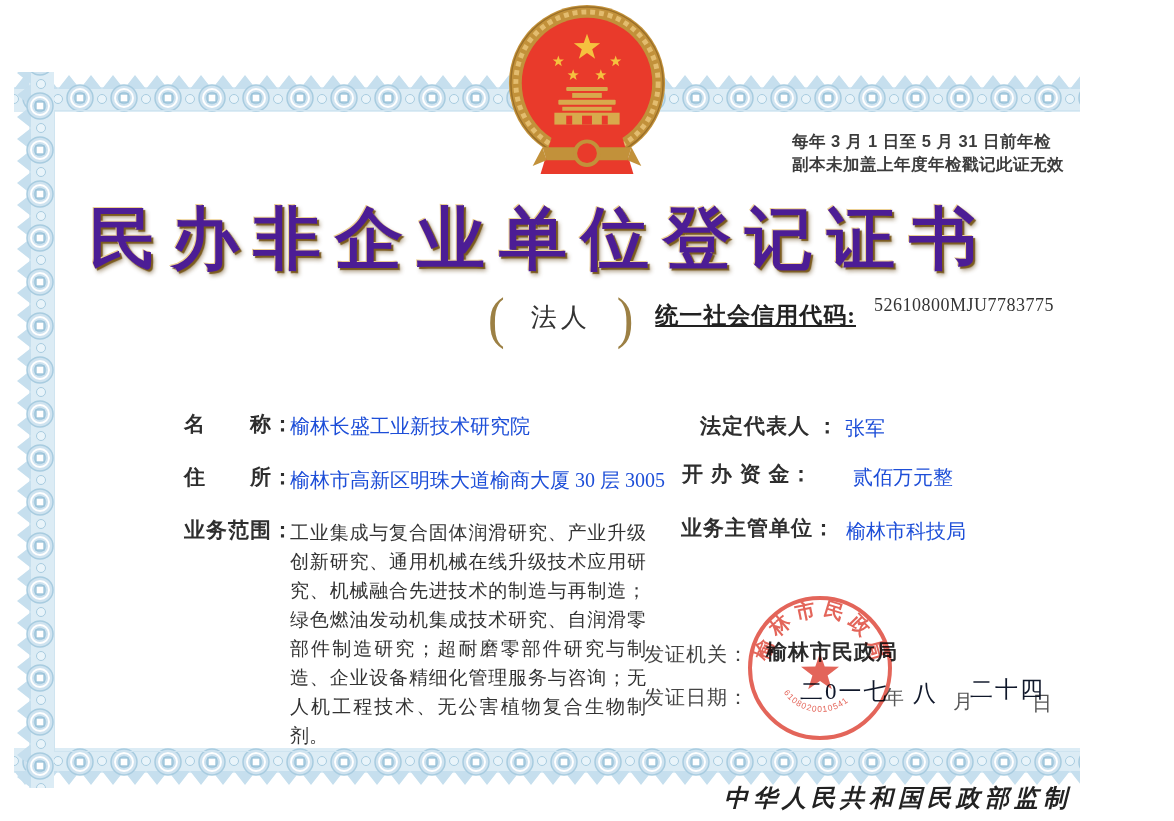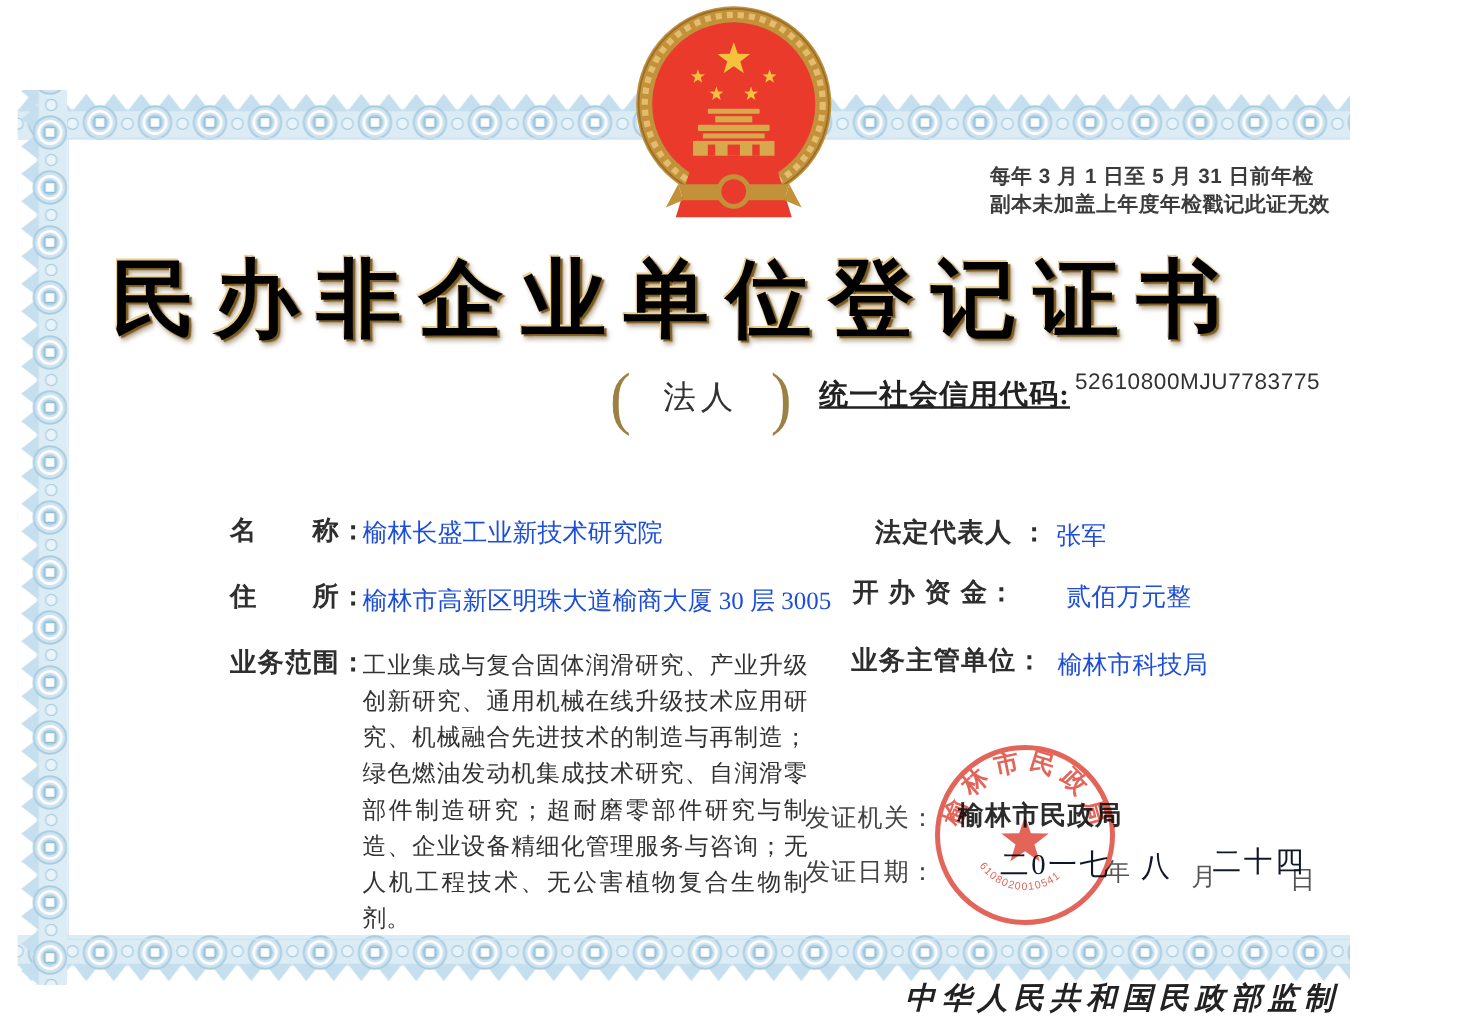--- a/index.html
+++ b/index.html
@@ -14,31 +14,31 @@
   .lace-right{left:1160px;top:72px;transform:rotate(90deg);transform-origin:0 0;}
   .inner-frame{position:absolute;left:54px;top:110px;width:1066px;height:640px;
                border:1px solid #cfe4f0;pointer-events:none;}
   
   .emblem{position:absolute;left:503px;top:4px;width:168px;height:170px;}
   
   .annual-note{position:absolute;left:792px;top:130px;font-family:"Liberation Sans",sans-serif;
                font-weight:bold;font-size:16.5px;line-height:23px;color:#3c3c3c;letter-spacing:.5px;}
   
   .cert-title{position:absolute;left:0;right:0;top:194px;text-align:center;
-              font-size:68px;font-weight:bold;letter-spacing:14px;color:#000000;
+              font-size:68px;font-weight:bold;letter-spacing:14px;color:#4c1d95;
               text-shadow:-1px -1px 0 #ecd093, 2px 2px 1px #7a5a1e, 3px 4px 4px rgba(90,60,10,.45);}
   
   .subtitle{position:absolute;left:488px;top:293px;display:flex;align-items:flex-start;white-space:nowrap;}
   .paren{font-size:50px;line-height:50px;color:#9c8044;font-weight:400;transform:scaleY(1.12);}
   .paren.open{margin-right:26px;}
   .paren.close{margin:0 22px 0 26px;}
   .entity-type{font-size:26px;line-height:50px;color:#333;letter-spacing:4px;}
   .code-label{font-size:23px;line-height:46px;font-weight:bold;color:#222;letter-spacing:1px;text-decoration:underline;}
-  .code-value{font-size:18px;font-family:Liberation Sans, sans-serif;color:#333;
-              position:relative;top:2px;margin-left:4px;letter-spacing:.5px;}
+  .code-value{font-size:18px;font-family:Liberation Serif, serif;color:#333;
+              position:relative;top:2px;margin-left:18px;letter-spacing:.5px;}
   
   .flabel{position:absolute;font-family:"Liberation Sans",sans-serif;font-weight:600;
           font-size:21px;color:#2e2e2e;letter-spacing:1px;white-space:nowrap;}
   .fvalue{position:absolute;font-size:20px;color:#1d4ed8;white-space:nowrap;}
   .scope-value{position:absolute;left:290px;top:518px;width:356px;font-size:19px;
                line-height:29px;color:#333;text-align:justify;white-space:normal;}
   
   .ilabel{position:absolute;font-size:20px;color:#444;letter-spacing:1px;white-space:nowrap;}
   .authority-value{position:absolute;left:766px;top:638px;font-family:"Liberation Sans",sans-serif;
                    font-weight:bold;font-size:21px;color:#2b2b2b;letter-spacing:1px;z-index:2;}

